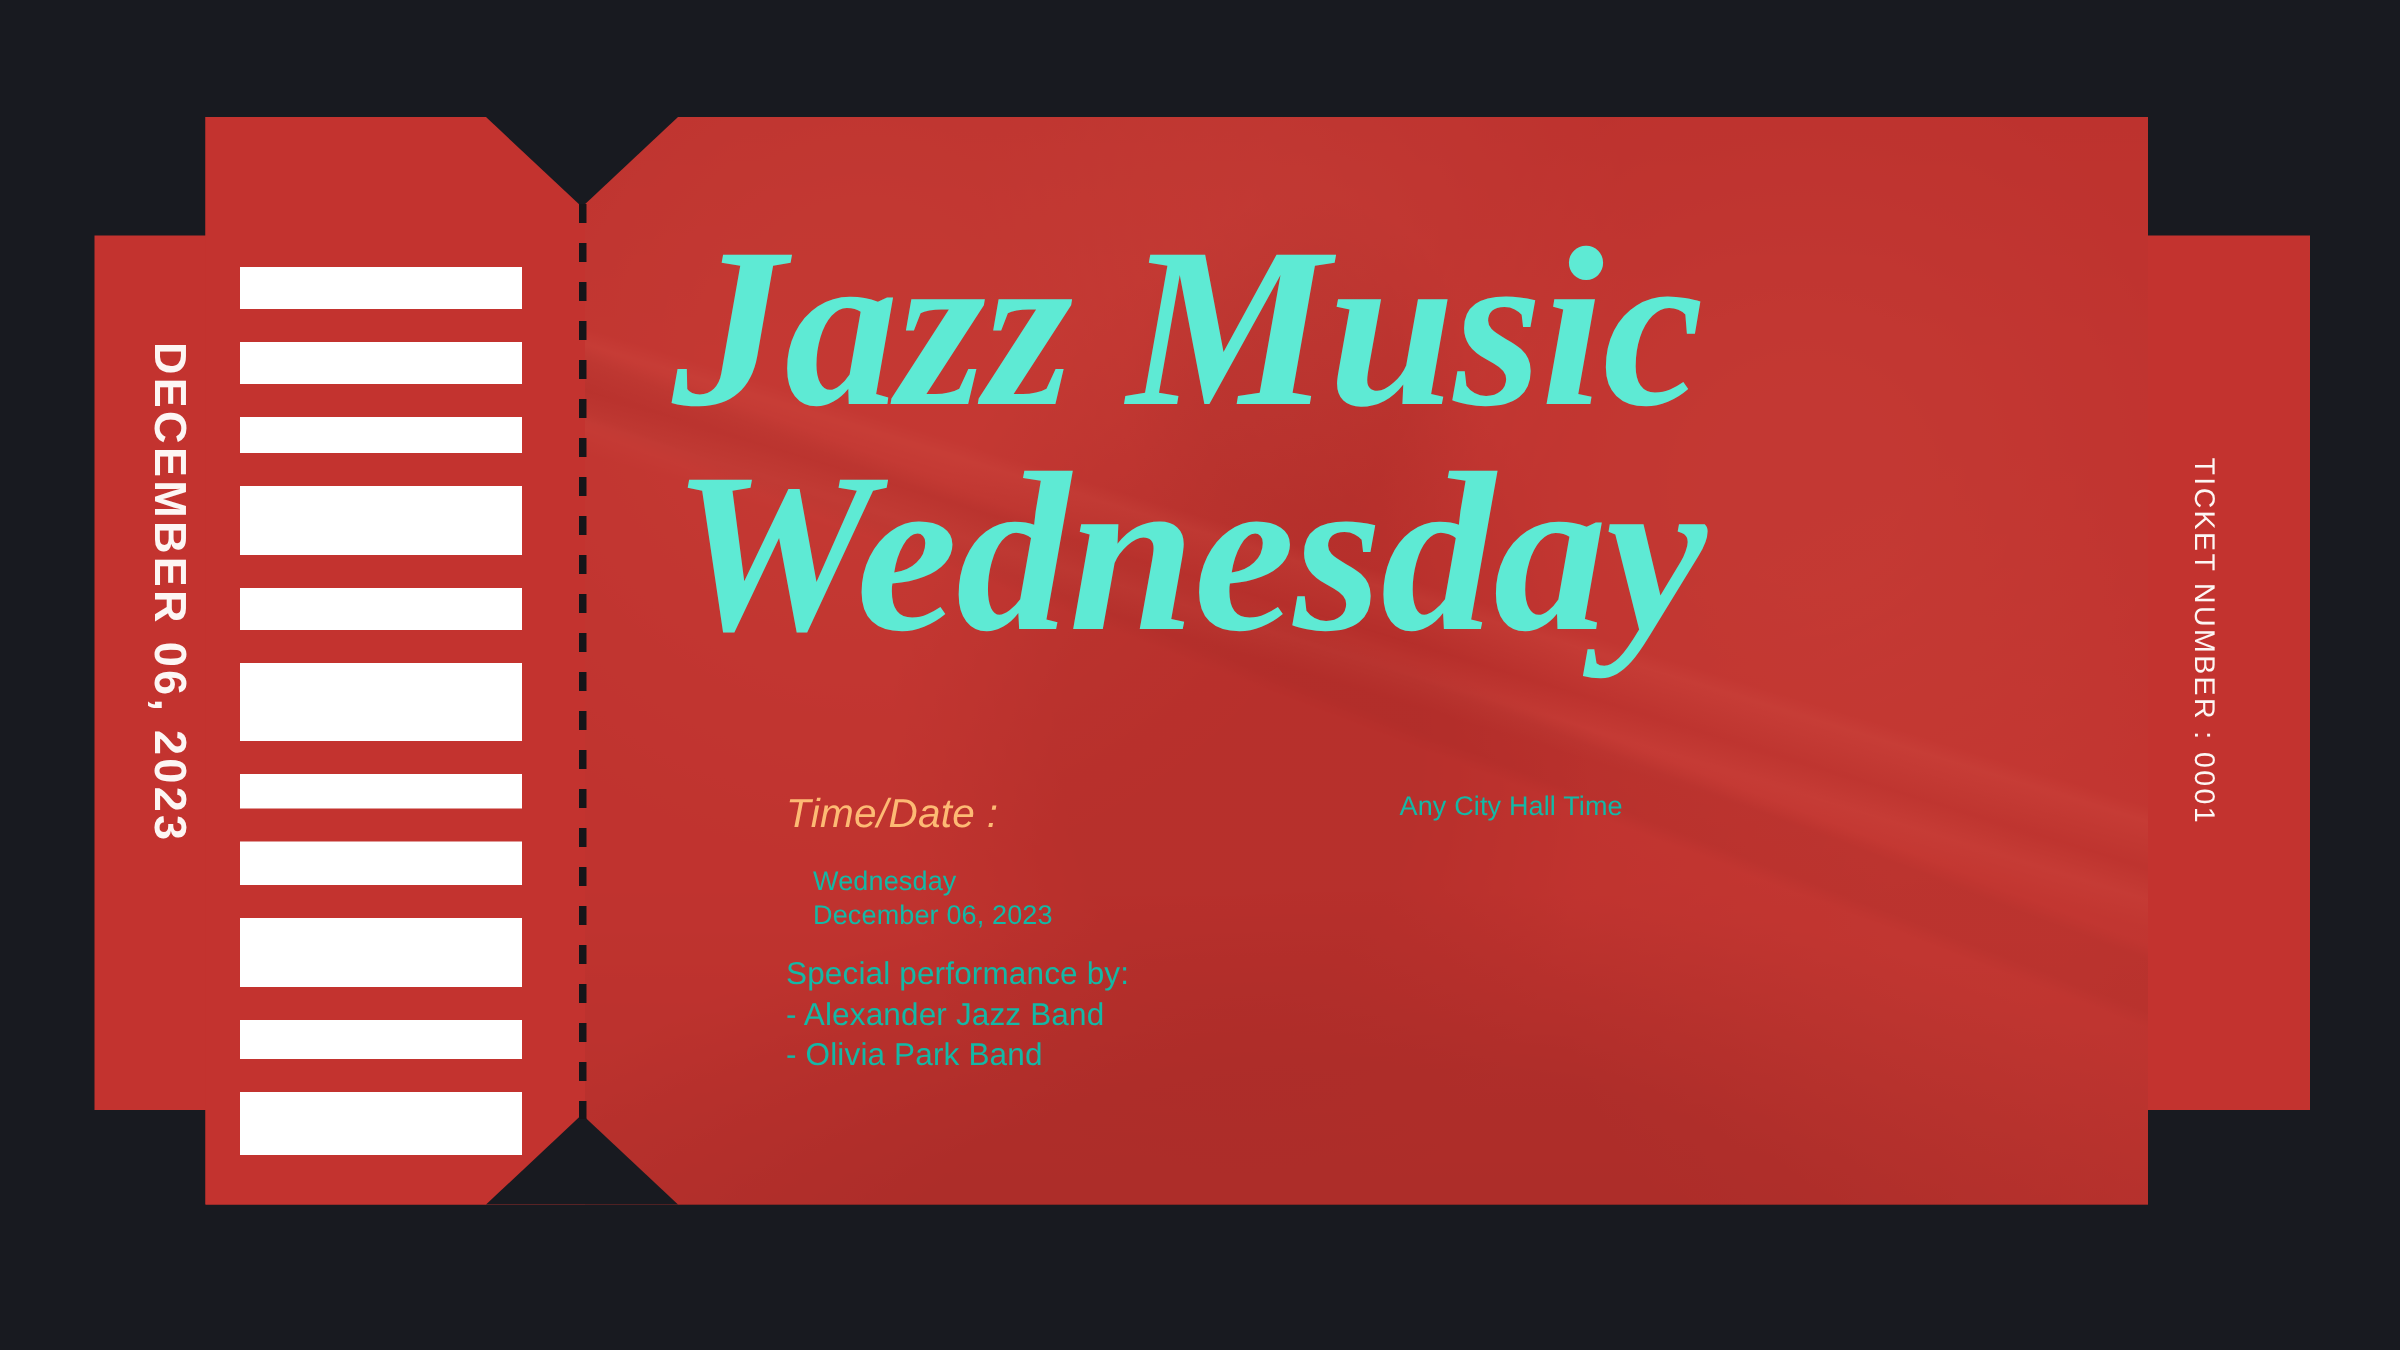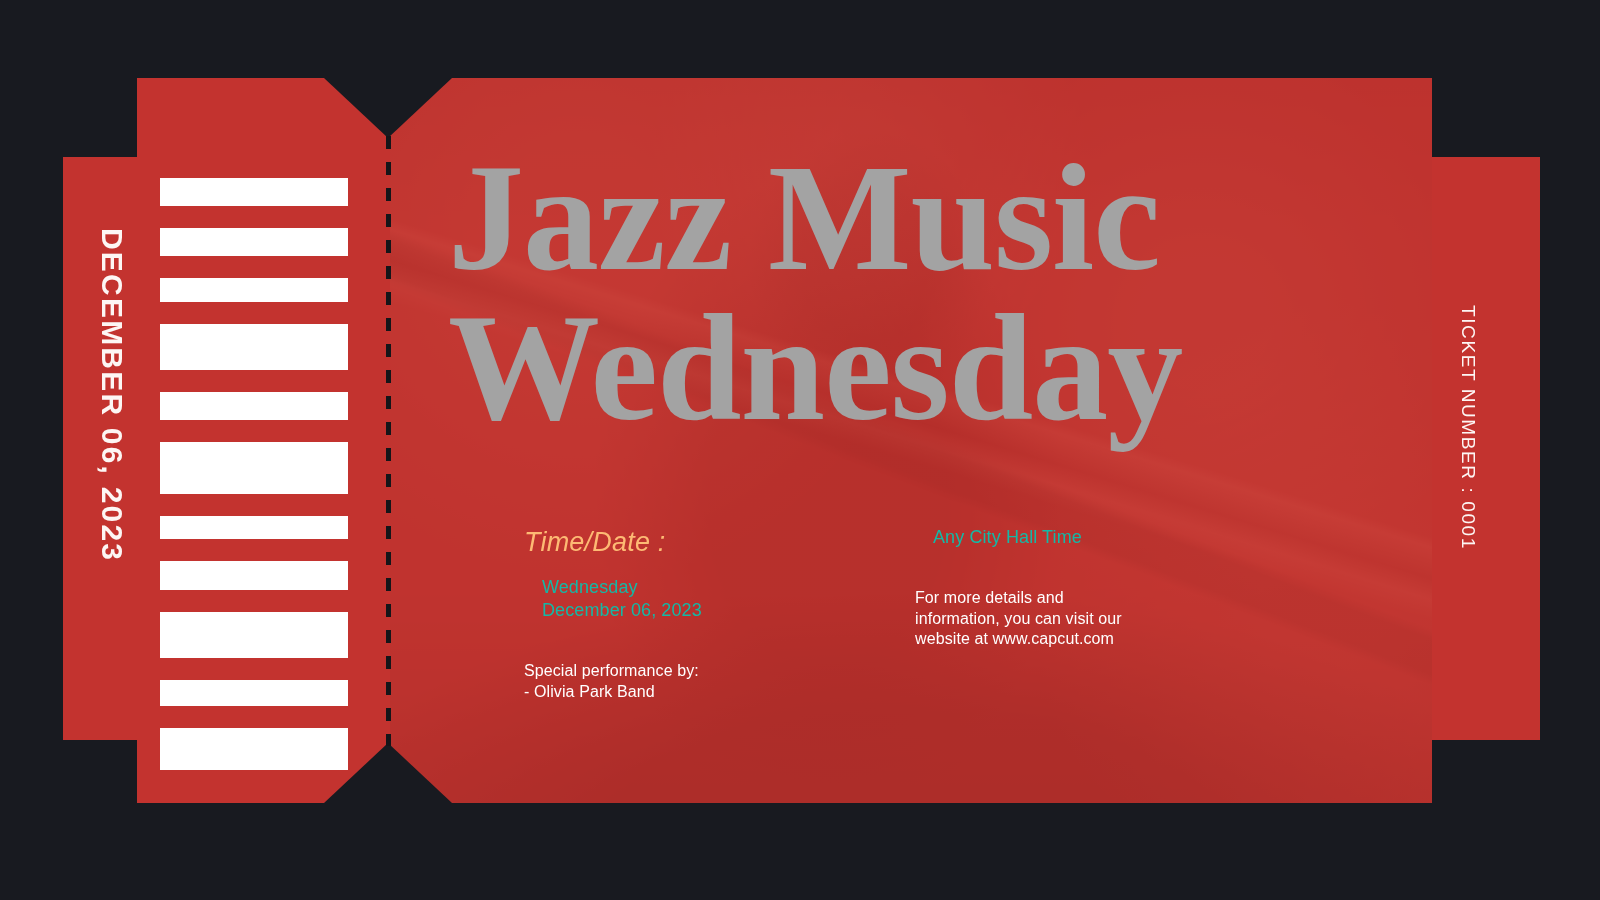--- a/index.html
+++ b/index.html
@@ -109,46 +109,47 @@
   }
 
   
   #barcode { position:absolute; left:160px; top:178px; width:188px; height:520px; }
   .bar { position:absolute; left:0; width:188px; background:#ffffff; }
 
   
   #headline {
     position:absolute; left:448px; top:143px; width:900px;
     font-family:"Liberation Serif", serif;
+    font-style:italic;
     font-weight:700;
     font-size:152px;
     line-height:.99;
-    color:#a3a3a3;
+    color:#5eead4;
     letter-spacing:-1px;
   }
   #headline .ln { display:block; white-space:nowrap; }
 
   
   .col { position:absolute; }
   #col-time { left:524px; top:526px; width:380px; }
   #col-loc  { left:915px; top:526px; width:420px; }
 
   .col-label {
     font-size:27px; font-style:italic; font-weight:400;
     color:#fdba74; line-height:1.24; margin-bottom:17px;
     letter-spacing:.2px;
   }
   .col-main {
     font-size:18px; font-weight:400; color:#14b8a6;
     line-height:1.24; letter-spacing:.1px;margin-left:18px;
   }
   .col-main .ln { display:block; white-space:nowrap; }
   .col-note {
-    margin-top:40px;
-    font-size:16px; font-weight:400; color:#ffffff;
+    margin-top:16px;
+    font-size:21px; font-weight:400; color:#14b8a6;
     line-height:1.28; letter-spacing:.1px;
   }
   .col-note .ln { display:block; white-space:nowrap; }
 </style>
 </head>
 <body>
 
 <div id="stage">
 
   <div class="piece" id="stub-tab"></div>
@@ -190,28 +191,24 @@
   </div>
 
   <div class="col" id="col-time">
     <div class="col-label">Time/Date :</div>
     <div class="col-main">
       <span class="ln">Wednesday</span>
       <span class="ln">December 06, 2023</span>
     </div>
     <div class="col-note">
       <span class="ln">Special performance by:</span>
+      <span class="ln">- Alexander Jazz Band</span>
       <span class="ln">- Olivia Park Band</span>
     </div>
   </div>
 
   <div class="col" id="col-loc">
     <div class="col-main">
       <span class="ln">Any City Hall Time</span>
     </div>
-    <div class="col-note">
-      <span class="ln">For more details and</span>
-      <span class="ln">information, you can visit our</span>
-      <span class="ln">website at www.capcut.com</span>
-    </div>
   </div>
 
 </div>
 
 </body></html>

